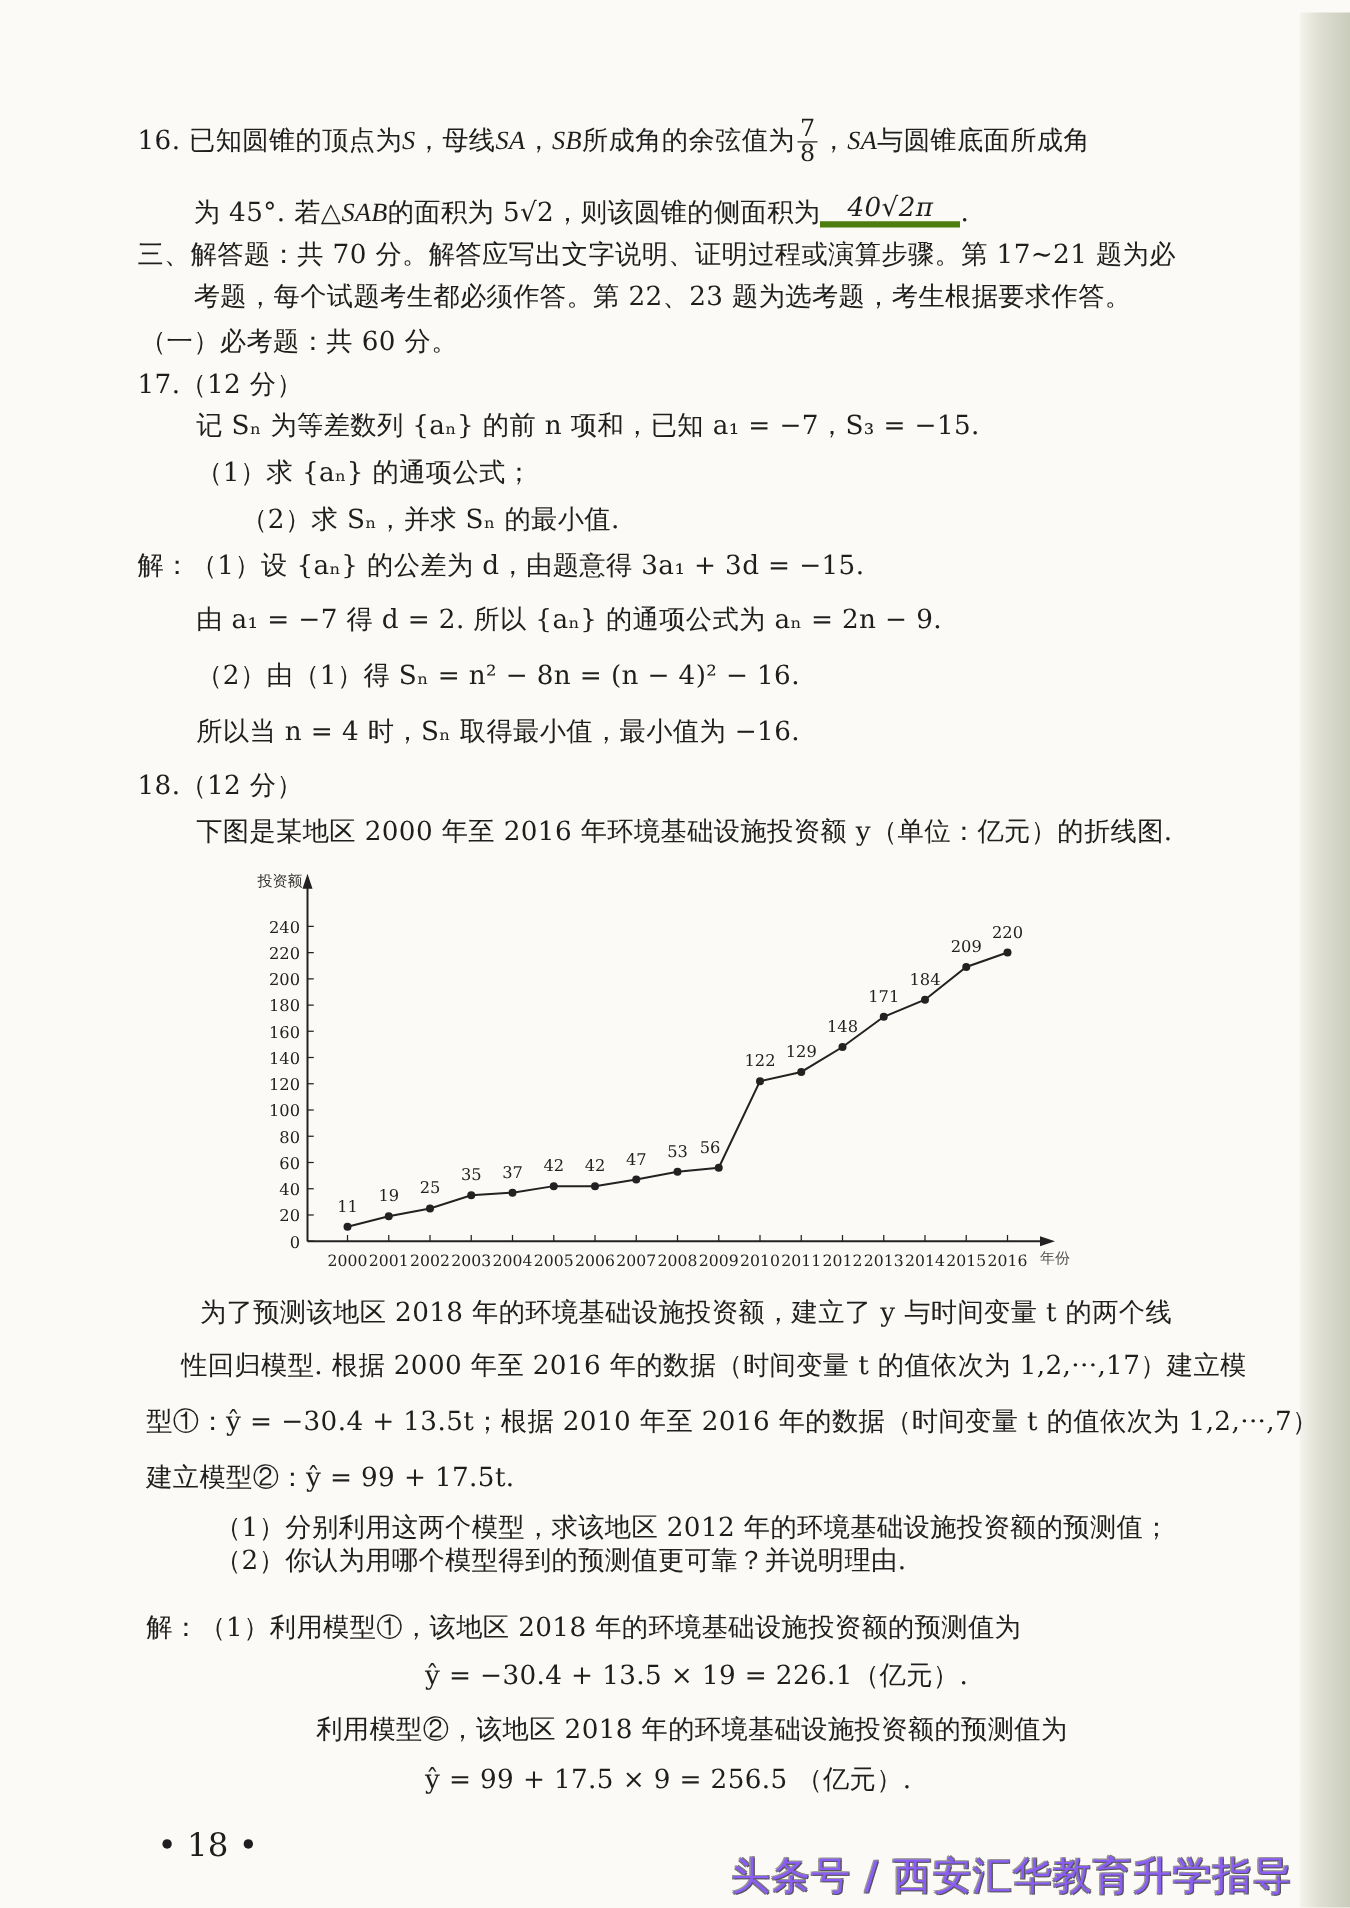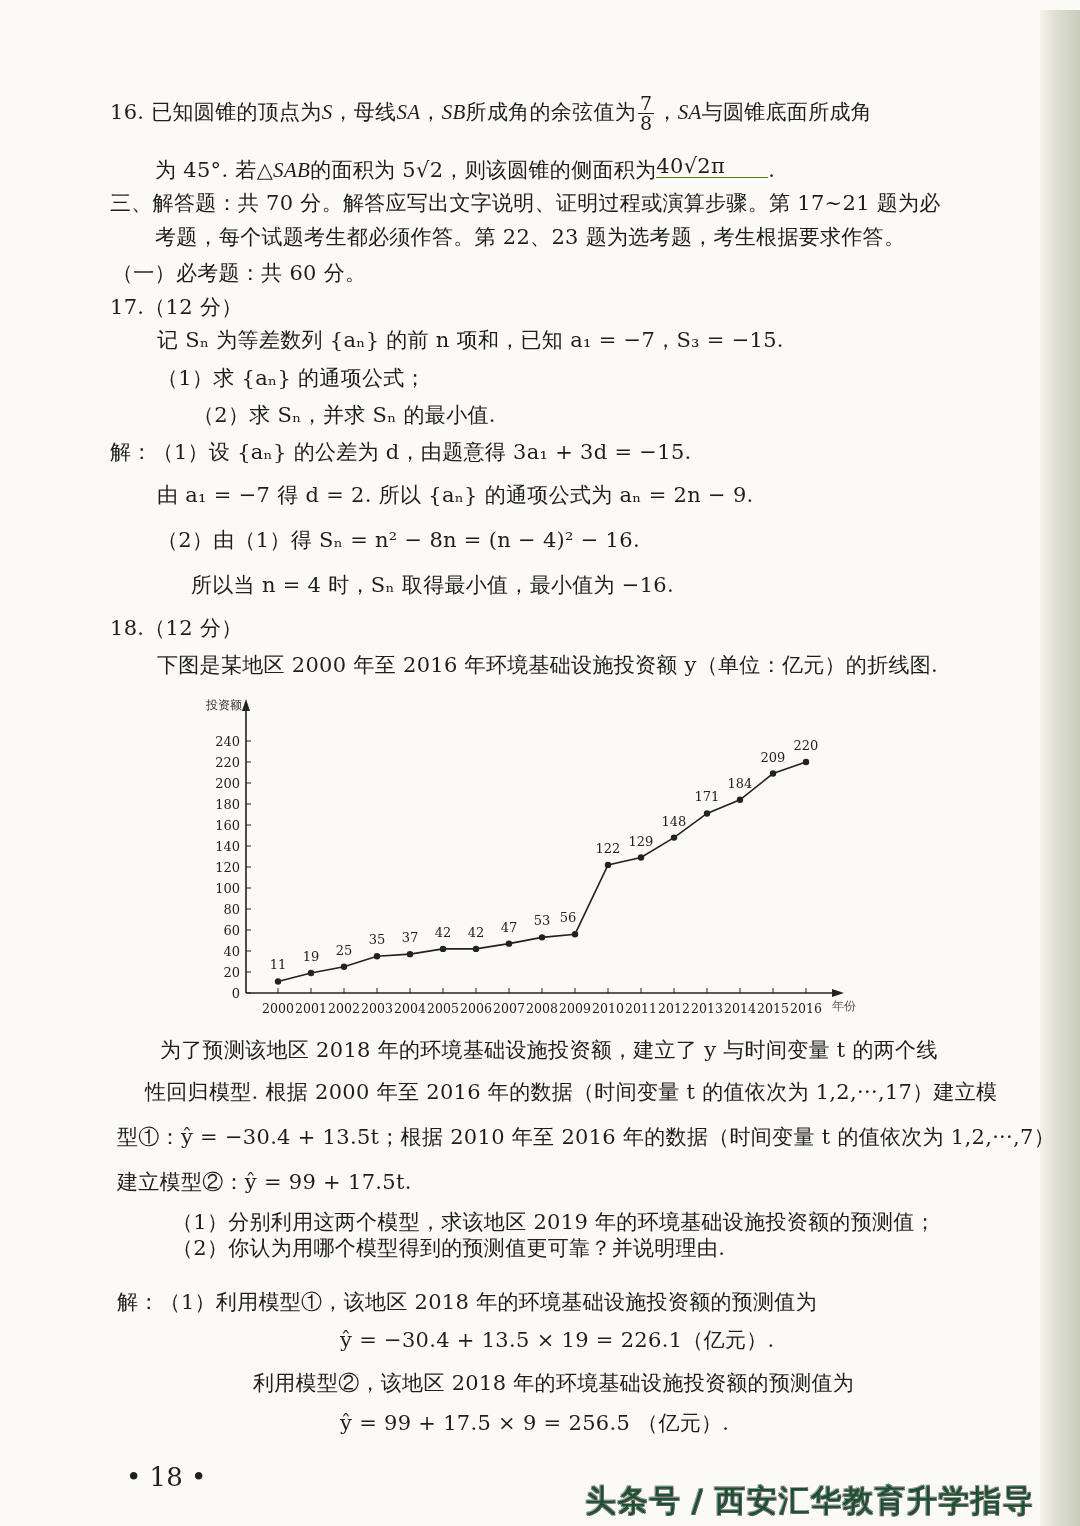--- a/index.html
+++ b/index.html
@@ -11,27 +11,27 @@
   }
   .page-edge {
     position: absolute; right: 0; top: 10px; width: 40px; bottom: 0;
     background: linear-gradient(to right, #f4f3ec 0%, #dedfd2 40%, #c9ccbb 100%);
   }
   .line { position: absolute; font-size: 21px; white-space: nowrap; line-height: 1; letter-spacing: 0.3px; }
   .it { font-style: italic; font-family: "Liberation Serif", serif; }
   .frac { display: inline-block; vertical-align: middle; text-align: center; font-size: 19px; line-height: 1; margin: 0 2px; }
   .frac .num { display: block; border-bottom: 1px solid #222; padding: 0 2px; }
   .frac .den { display: block; padding: 0 2px; }
-  .blank { display: inline-block; border-bottom: 1px solid #4d7c0f; width: 112px; text-align: left; position: relative; top: -4px; }
+  .blank { display: inline-block; border-bottom: 5px solid #4d7c0f; width: 112px; text-align: center; position: relative; top: -4px; font-style: italic; }
   .chart { position: absolute; left: 180px; top: 690px; width: 720px; height: 340px; }
   .chart svg { width: 100%; height: 100%; }
   .page-num { position: absolute; left: 126px; top: 1462px; font-size: 26px; }
   .watermark {
     position: absolute; left: 585px; top: 1480px; font-size: 31px;
-    font-family: "DejaVu Sans", sans-serif; color: #14532d;
+    font-family: "DejaVu Sans", sans-serif; color: #8b5cf6;
     text-shadow: 1px 1px 0 #555, -1px -1px 0 #999, 1px -1px 0 #777, -1px 1px 0 #777;
     letter-spacing: 1px;
   }
 </style>
 </head>
 <body>
 
 <div class="page-edge"></div>
 
 <div class="line" style="left:110px; top:94px;">
@@ -45,21 +45,21 @@
 <div class="line" style="left:155px; top:227px;">考题，每个试题考生都必须作答。第 22、23 题为选考题，考生根据要求作答。</div>
 <div class="line" style="left:112px; top:263px;">（一）必考题：共 60 分。</div>
 
 <div class="line" style="left:110px; top:297px;">17.（12 分）</div>
 <div class="line" style="left:157px; top:330px;">记 Sₙ 为等差数列 {aₙ} 的前 n 项和，已知 a₁ = −7，S₃ = −15.</div>
 <div class="line" style="left:157px; top:368px;">（1）求 {aₙ} 的通项公式；</div>
 <div class="line" style="left:157px; top:405px;margin-left:36px;">（2）求 Sₙ，并求 Sₙ 的最小值.</div>
 <div class="line" style="left:110px; top:442px;">解：（1）设 {aₙ} 的公差为 d，由题意得 3a₁ + 3d = −15.</div>
 <div class="line" style="left:157px; top:485px;">由 a₁ = −7 得 d = 2. 所以 {aₙ} 的通项公式为 aₙ = 2n − 9.</div>
 <div class="line" style="left:157px; top:530px;text-align:center;">（2）由（1）得 Sₙ = n² − 8n = (n − 4)² − 16.</div>
-<div class="line" style="left:157px; top:575px;margin-left:34px;">所以当 n = 4 时，Sₙ 取得最小值，最小值为 −16.</div>
+<div class="line" style="left:157px; top:575px;">所以当 n = 4 时，Sₙ 取得最小值，最小值为 −16.</div>
 
 <div class="line" style="left:110px; top:618px;">18.（12 分）</div>
 <div class="line" style="left:157px; top:655px;">下图是某地区 2000 年至 2016 年环境基础设施投资额 y（单位：亿元）的折线图.</div>
 
 <div class="chart">
   <svg id="chart-svg" viewBox="180 690 720 340">
       <line x1="246" y1="993" x2="246" y2="703" stroke="#222" stroke-width="1.6"></line>
       <path d="M242,711 L246,699 L250,711 Z" fill="#222"></path>
       <line x1="246" y1="993" x2="840" y2="993" stroke="#222" stroke-width="1.6"></line>
       <path d="M832,989 L844,993 L832,997 Z" fill="#222"></path>
@@ -160,21 +160,21 @@
       <text x="773" y="761.55" font-size="13" text-anchor="middle" font-family="&quot;DejaVu Serif&quot;, serif" fill="#222">209</text>
       <circle cx="806" cy="762" r="3.2" fill="#222"></circle>
       <text x="806" y="750" font-size="13" text-anchor="middle" font-family="&quot;DejaVu Serif&quot;, serif" fill="#222">220</text>
     </svg>
 </div>
 
 <div class="line" style="left:160px; top:1040px;">为了预测该地区 2018 年的环境基础设施投资额，建立了 y 与时间变量 t 的两个线</div>
 <div class="line" style="left:117px; top:1082px;margin-left:28px;">性回归模型. 根据 2000 年至 2016 年的数据（时间变量 t 的值依次为 1,2,···,17）建立模</div>
 <div class="line" style="left:117px; top:1127px;">型①：ŷ = −30.4 + 13.5t；根据 2010 年至 2016 年的数据（时间变量 t 的值依次为 1,2,···,7）</div>
 <div class="line" style="left:117px; top:1172px;">建立模型②：ŷ = 99 + 17.5t.</div>
-<div class="line" style="left:172px; top:1212px;">（1）分别利用这两个模型，求该地区 2019 年的环境基础设施投资额的预测值；</div>
+<div class="line" style="left:172px; top:1212px;">（1）分别利用这两个模型，求该地区 2012 年的环境基础设施投资额的预测值；</div>
 <div class="line" style="left:172px; top:1238px;">（2）你认为用哪个模型得到的预测值更可靠？并说明理由.</div>
 <div class="line" style="left:117px; top:1292px;">解：（1）利用模型①，该地区 2018 年的环境基础设施投资额的预测值为</div>
 <div class="line" style="left:340px; top:1330px;">ŷ = −30.4 + 13.5 × 19 = 226.1（亿元）.</div>
 <div class="line" style="left:217px; top:1373px;margin-left:36px;">利用模型②，该地区 2018 年的环境基础设施投资额的预测值为</div>
 <div class="line" style="left:340px; top:1413px;">ŷ = 99 + 17.5 × 9 = 256.5 （亿元）.</div>
 
 <div class="page-num">• 18 •</div>
 <div class="watermark">头条号 / 西安汇华教育升学指导</div>
 
 </body></html>

